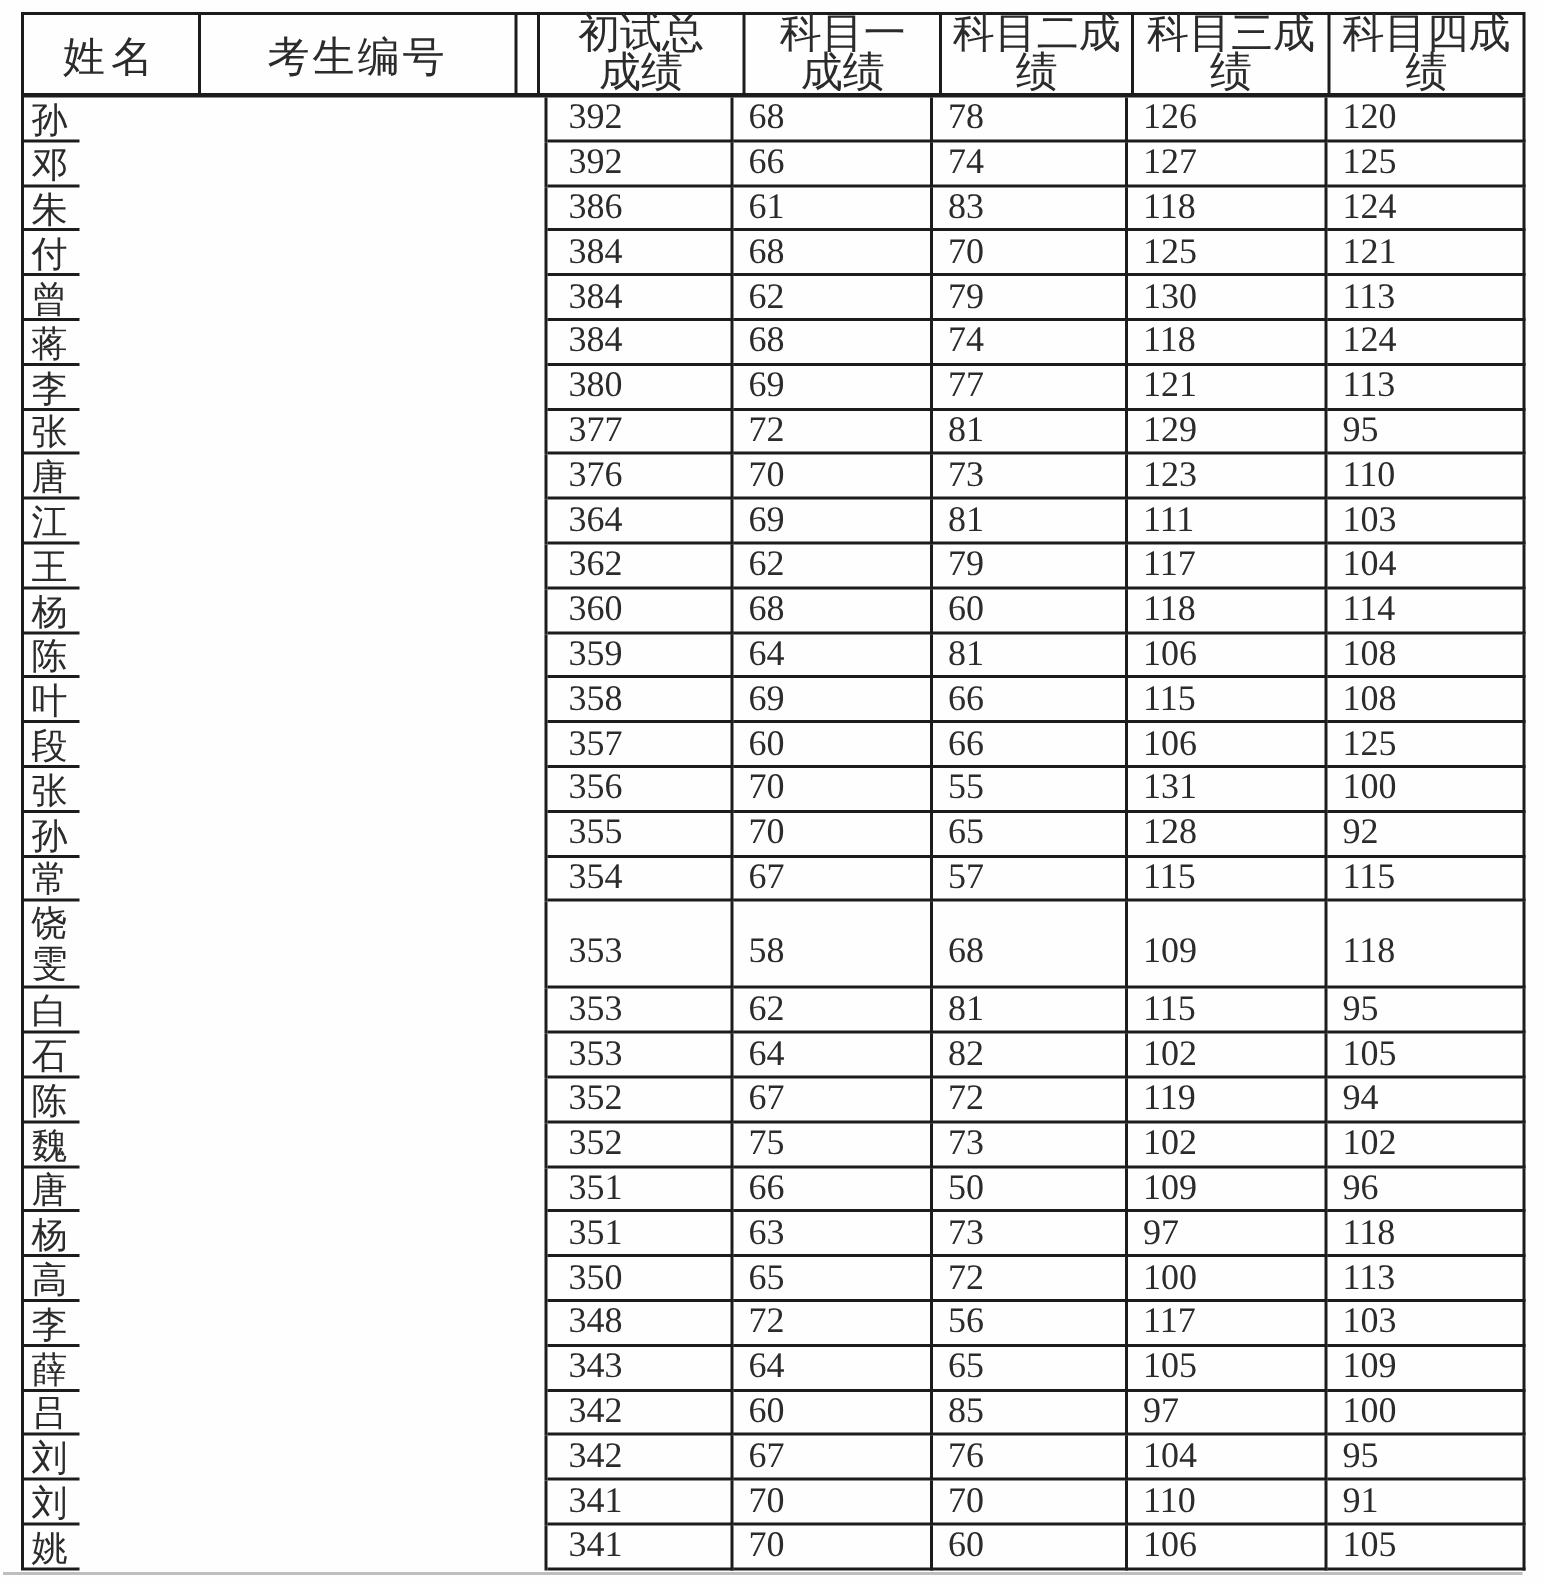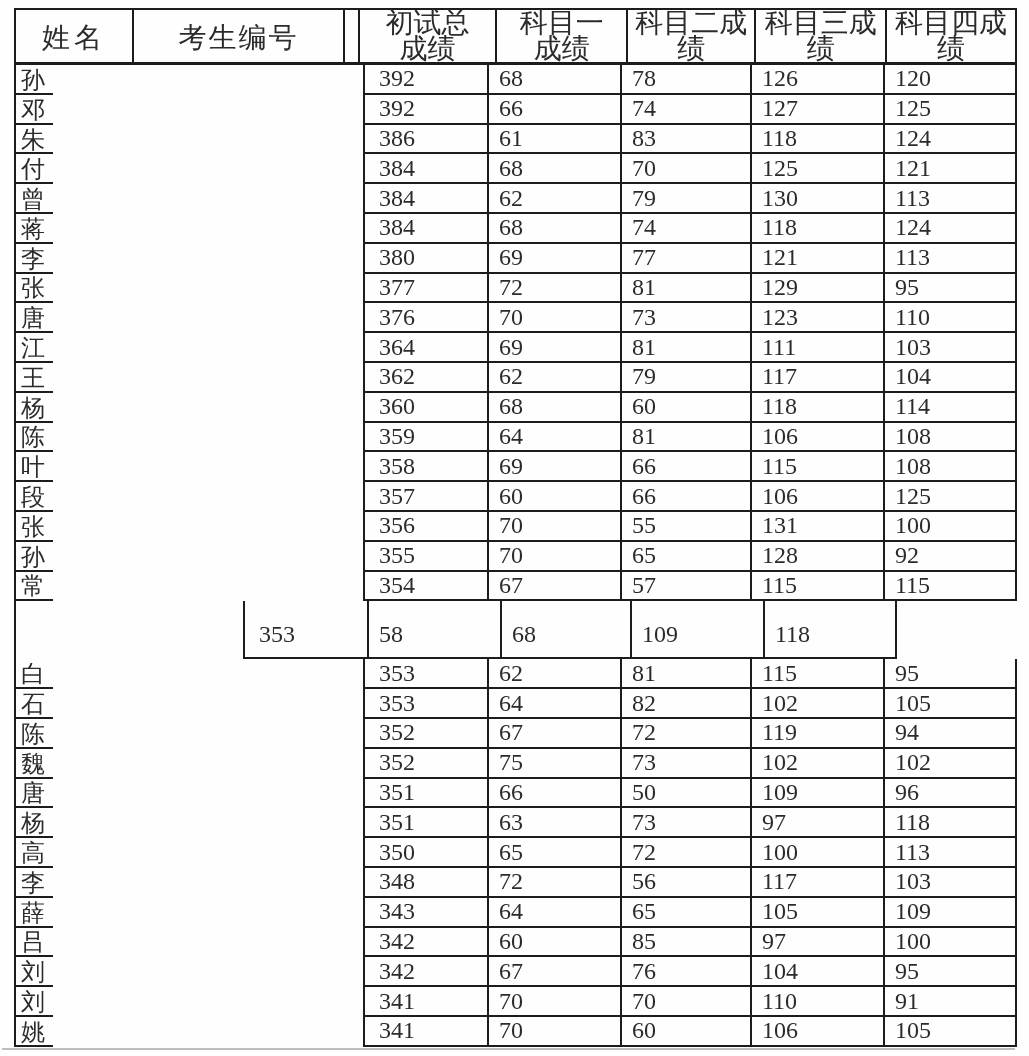--- a/index.html
+++ b/index.html
@@ -340,20 +340,23 @@
     <div class="c-id"></div>
     <div class="c-gap"></div>
     <div class="c-score c-total">354</div>
     <div class="c-score c-s1">67</div>
     <div class="c-score c-s2">57</div>
     <div class="c-score c-s3">115</div>
     <div class="c-score c-s4">115</div>
   </div>
 
   <div class="row tall">
+    <div class="c-name">
+      <span class="name-text">饶雯</span>
+    </div>
     <div class="c-id"></div>
     <div class="c-gap"></div>
     <div class="c-score c-total">353</div>
     <div class="c-score c-s1">58</div>
     <div class="c-score c-s2">68</div>
     <div class="c-score c-s3">109</div>
     <div class="c-score c-s4">118</div>
   </div>
 
   <div class="row">

